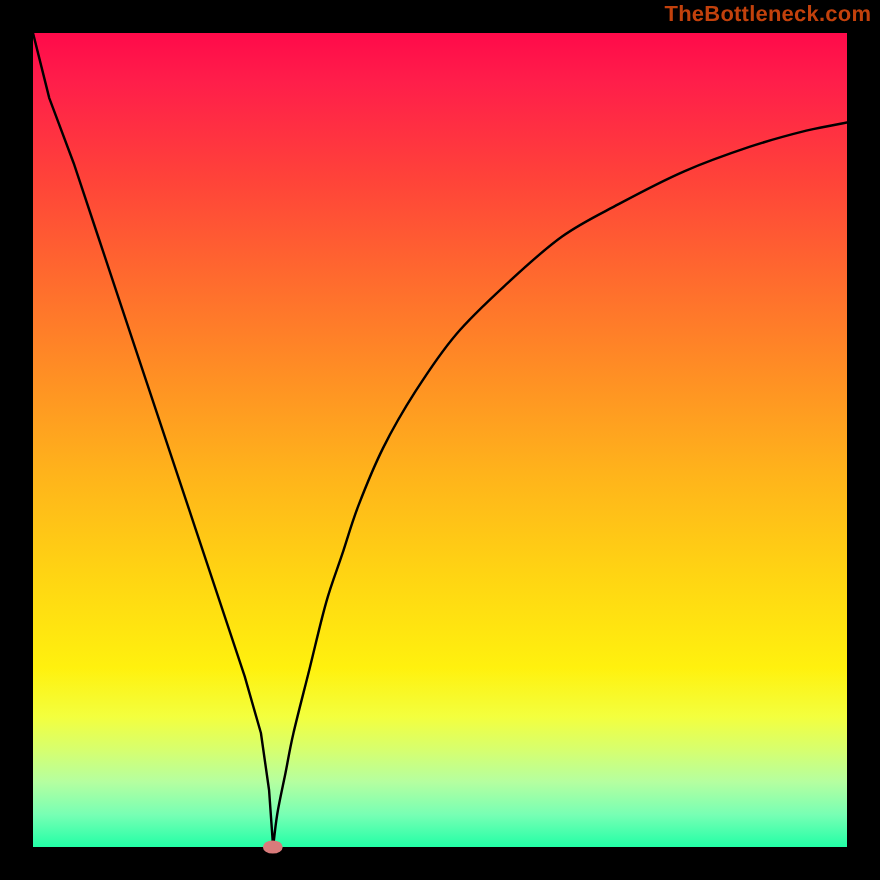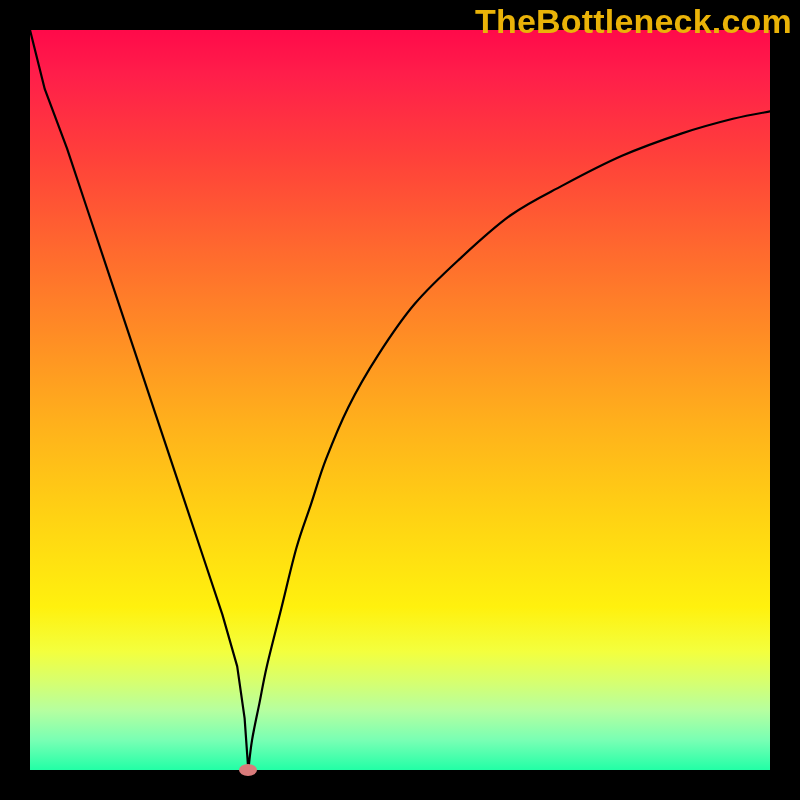--- a/index.html
+++ b/index.html
@@ -30,22 +30,22 @@
       #d7ff6e 88%,
       #b5ffa0 92%,
       #78ffb4 96%,
       #22ffa6 100%
     );
   }
   .watermark {
     position: absolute;
     top: 2px;
     right: 8px;
-    color: #eab308;
-    font-size: 34px;
+    color: #c2410c;
+    font-size: 20px;
     font-weight: 600;
     letter-spacing: 0.2px;
     z-index: 5;
     user-select: none;
     text-align: center;
   }
   svg.curve {
     position: absolute;
     left: 0;
     top: 0;

